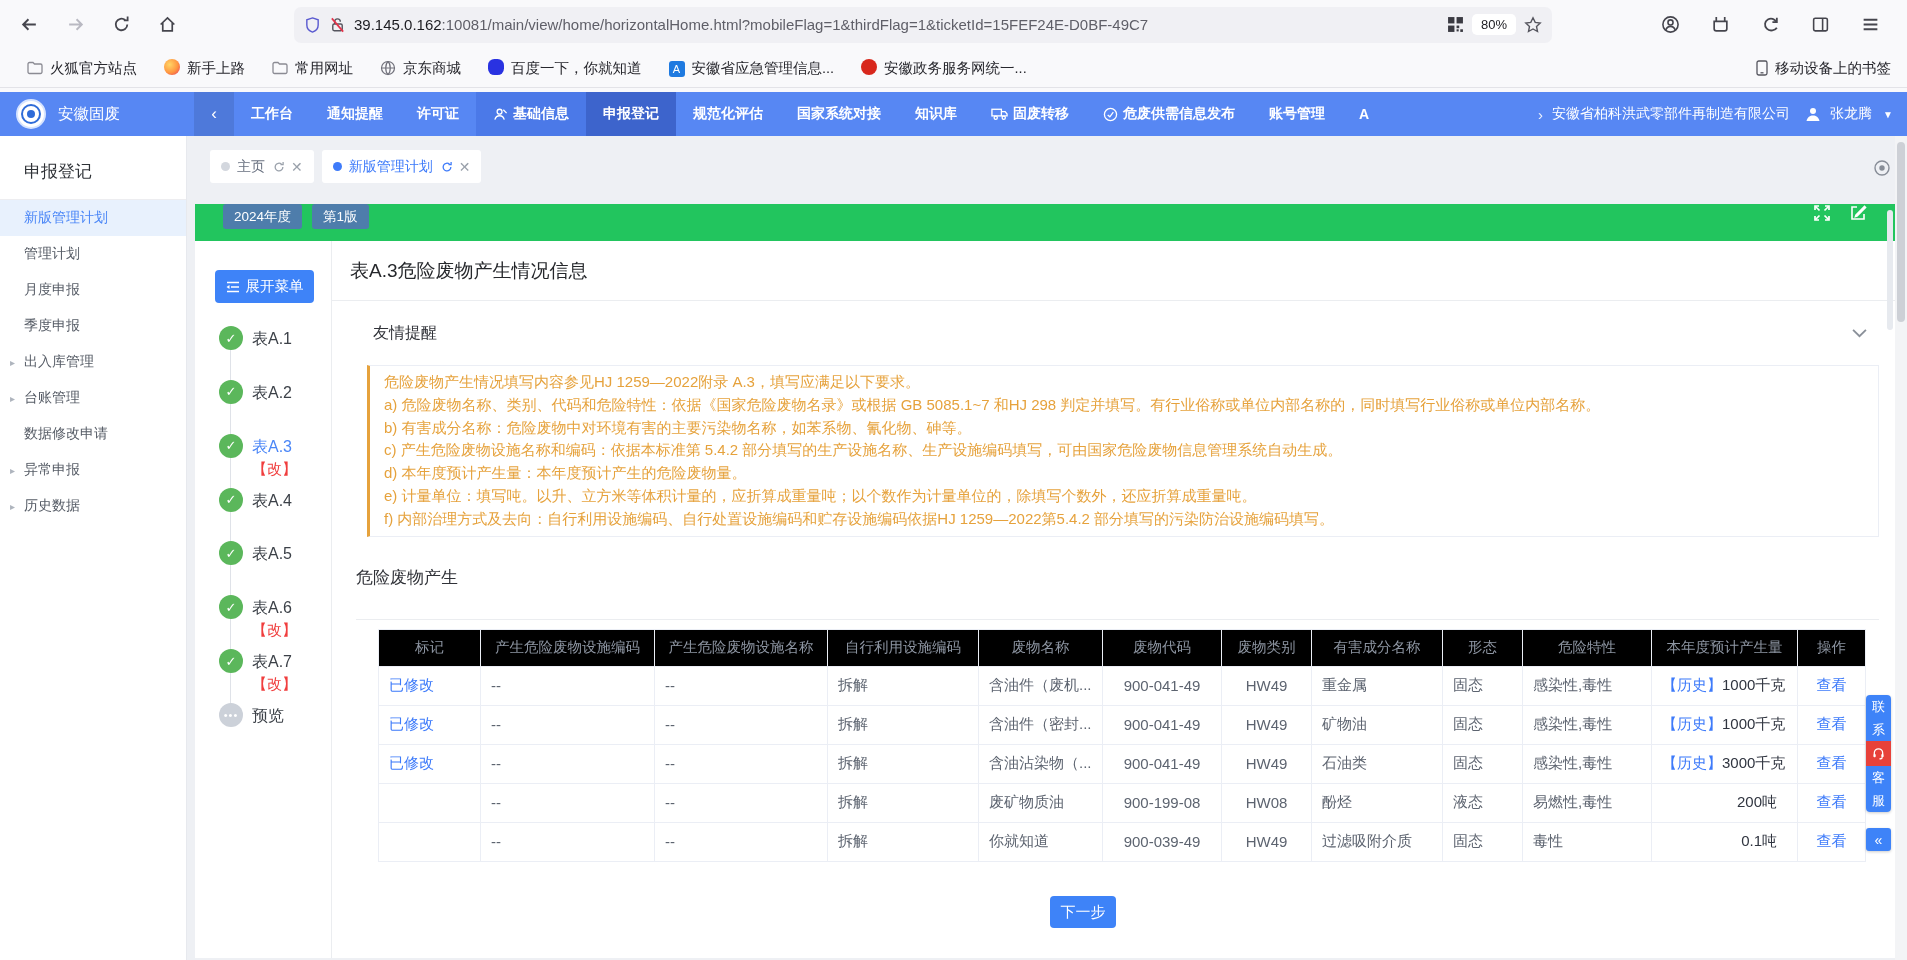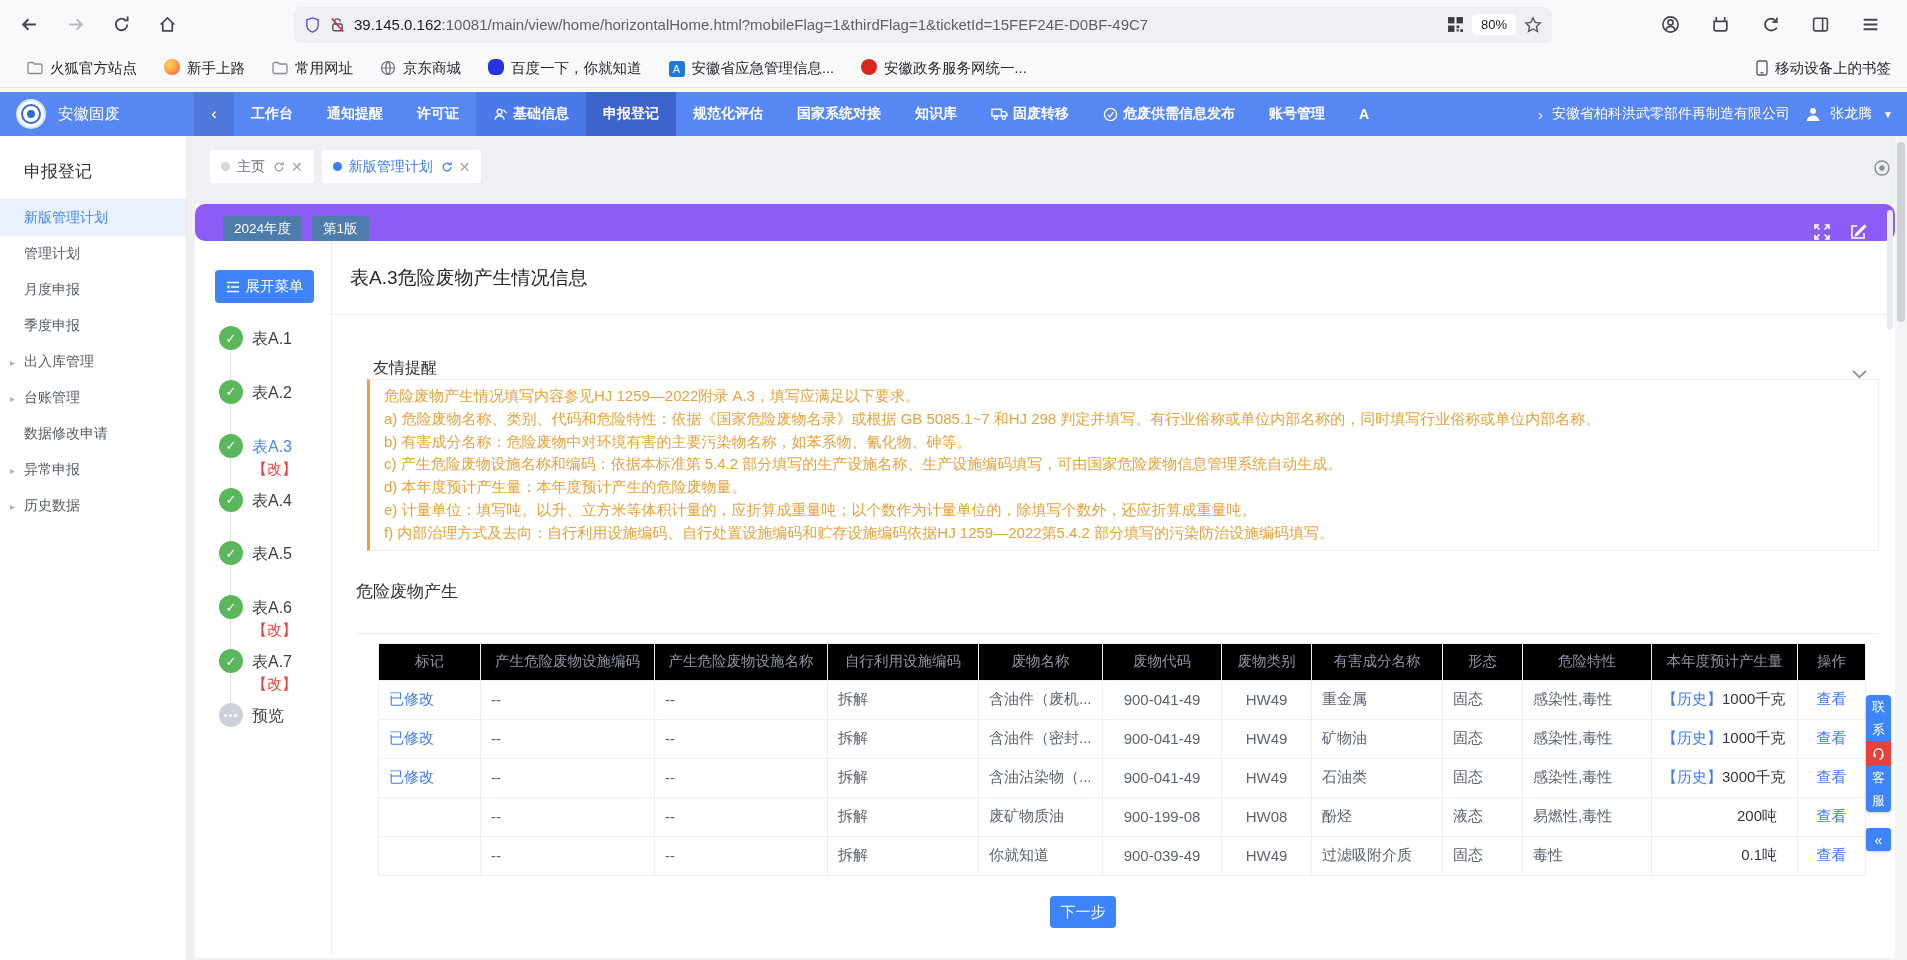--- a/index.html
+++ b/index.html
@@ -52,40 +52,40 @@
   .tab .dot { width:9px; height:9px; border-radius:50%; background:#d3d7de; margin-right:7px; }
   .tab.active { color:#3e7bfa; }
   .tab.active .dot { background:#3e7bfa; }
   .tab .t-re { margin:0 3px 0 8px; color:#9aa1ab; }
   .tab.active .t-re { color:#3e7bfa; }
   .tab .t-x { color:#9aa1ab; font-size:14px; margin-left:3px; }
   #tab-opt { position:absolute; right:16px; top:23px; color:#878d97; cursor:pointer; }
 
   
   #container { position:absolute; top:204px; left:195px; width:1700px; height:754px; background:#fff; }
-  #band { height:37px; background:#8b5cf6; display:flex; align-items:flex-end; gap:10px; padding:0 28px;border-radius:10px; }
+  #band { height:37px; background:#22c55e; display:flex; align-items:flex-start; gap:10px; padding:0 28px; }
   .band-btn { background:#4e7dab; color:#fff; font-size:13.5px; height:25px; display:flex; align-items:center; padding:0 11px; border-radius:3px; cursor:pointer; }
   #band-icons { margin-left:auto; display:flex; gap:18px; color:#fff; }
   #band-icons span { cursor:pointer; }
 
   
   #leftcol { position:absolute; top:37px; left:0; width:136px; bottom:0; }
   #expand-btn { position:absolute; left:20px; top:29px; width:99px; height:33px; background:#3e83f8; color:#fff; border-radius:4px; display:flex; align-items:center; justify-content:center; gap:6px; font-size:14.5px; cursor:pointer; }
   #step-line { position:absolute; left:35px; top:97px; width:1px; height:377px; background:#dfe2e8; }
   .step { position:absolute; left:0; height:48px; }
   .step-circle { position:absolute; left:24px; top:0; width:24px; height:24px; border-radius:50%; background:#5bb75b; color:#fff; font-size:13px; display:flex; align-items:center; justify-content:center; }
   .step-circle.pending { background:#ccd1d9; font-size:11px; letter-spacing:1px; }
   .step-label { position:absolute; left:57px; top:3px; font-size:16px; color:#3c4148; cursor:pointer; white-space:nowrap; }
   .step-label.active { color:#4a86f7; }
   .step-tag { position:absolute; left:57px; top:26px; font-size:15px; color:#f03e3e; white-space:nowrap; }
 
   
   #formpanel { position:absolute; top:37px; left:136px; right:0; bottom:0; border-left:1px solid #ebedf0; }
-  #form-title-row { height:74px; display:flex; align-items:center; padding-left:18px; font-size:19px; color:#26282c; border-bottom:1px solid #ebedf0; }
-  #reminder-header { height:64px; display:flex; align-items:flex-end; justify-content:space-between; padding:0 28px 0 41px; font-size:16px; color:#303238; }
+  #form-title-row { height:60px; display:flex; align-items:center; padding-left:18px; font-size:19px; color:#26282c; border-bottom:1px solid #ebedf0; }
+  #reminder-header { height:64px; display:flex; align-items:center; justify-content:space-between; padding:0 28px 0 41px; font-size:16px; color:#303238; }
   #reminder-box { margin:0 16px 0 35px; border:1px solid #ebeef5; border-left:3px solid #e6a23c; padding:5px 14px; }
   .rem-line { font-size:15px; line-height:22.8px; color:#e6a23c; white-space:nowrap; overflow:hidden; }
   #section-header { margin:0 16px 0 24px; height:83px; display:flex; align-items:center; font-size:17px; color:#303238; border-bottom:1px solid #ebedf0; }
 
   
   #tbl-wrap { margin:9px 0 0 46px; }
   table { border-collapse:collapse; table-layout:fixed; width:1487px; }
   th { height:37px; font-weight:normal; font-size:14.5px; color:#8e96a3; background:#000000; border:1px solid #ebeef5; text-align:center; }
   td { height:39px; font-size:15px; color:#5d6470; border:1px solid #ebeef5; padding:0 10px; white-space:nowrap; overflow:hidden; }
   td.center { text-align:center; }

